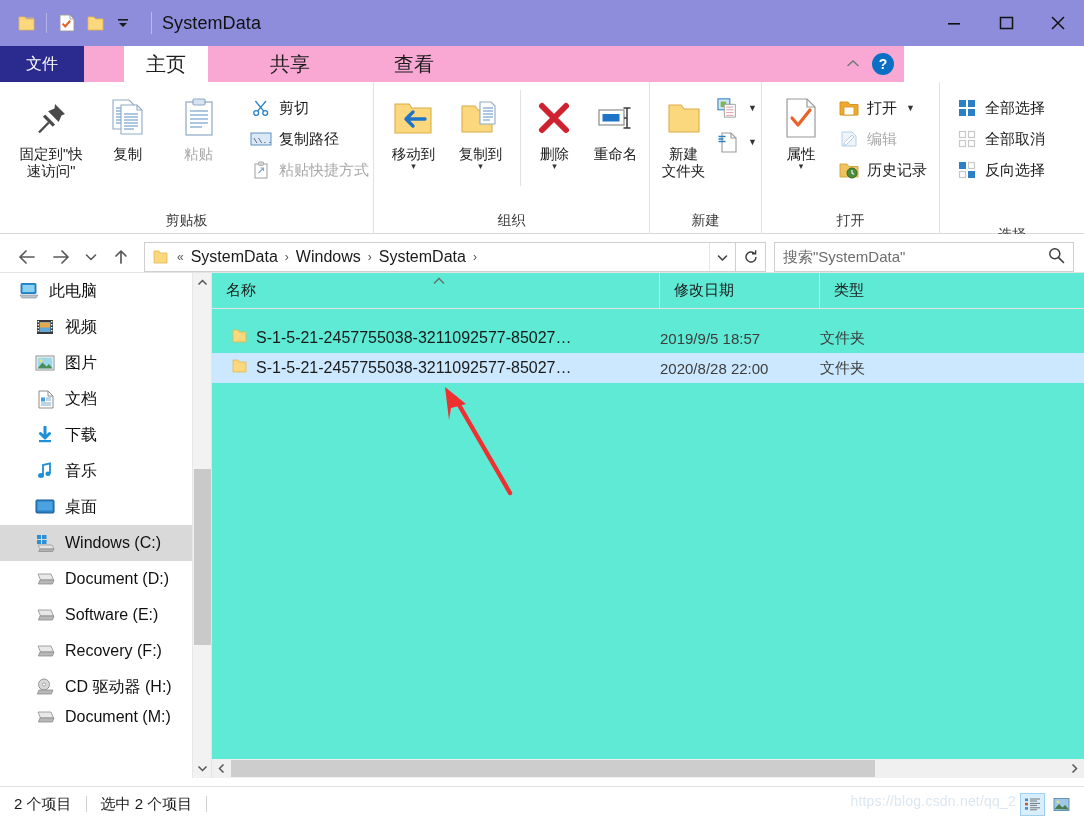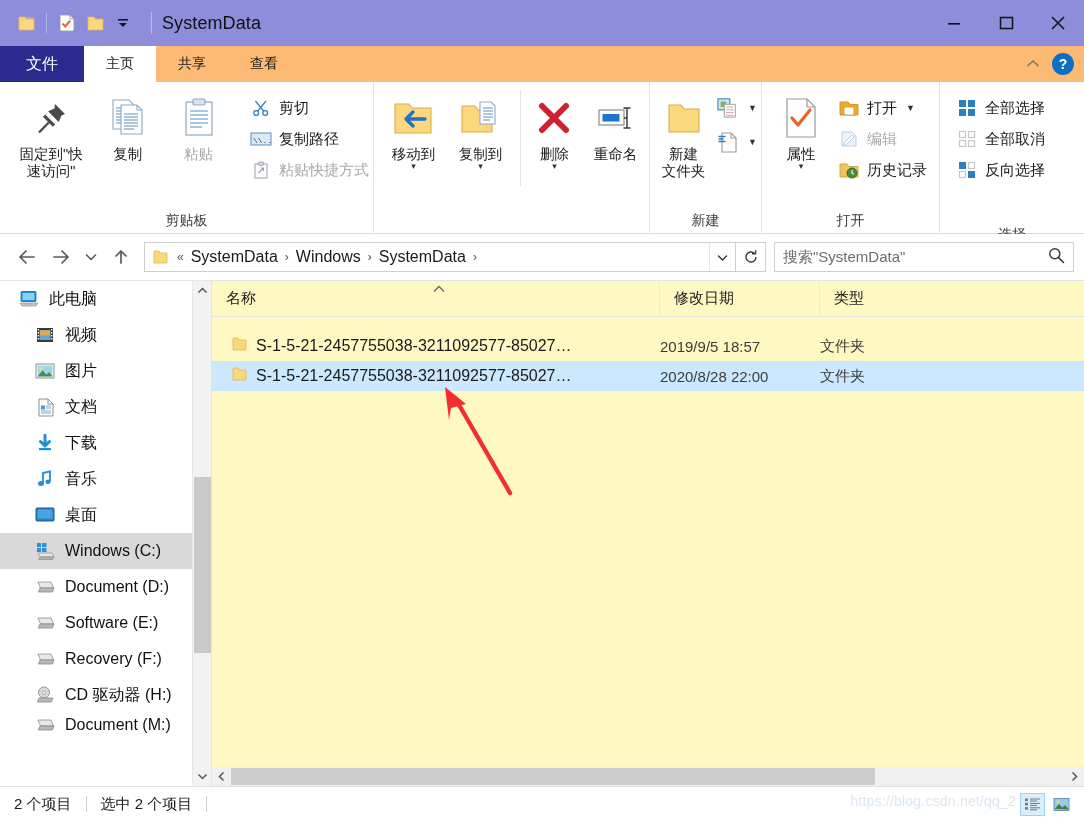--- a/index.html
+++ b/index.html
@@ -36,31 +36,31 @@
   .wincontrols {
     position: absolute; right: 0; top: 0; height: 46px; display: flex;
   }
   .wc {
     width: 52px; height: 46px; display: flex; align-items: center; justify-content: center;
   }
   .wc svg { display: block; }
 
   
   .tabbar {
-    position: absolute; left: 0; top: 46px; width: 1084px; height: 36px;
-    background: #fdba74; display: flex; align-items: flex-end;
+    position: absolute; left: 0; top: 46px; width: 904px; height: 36px;
+    background: #f9a8d4; display: flex; align-items: flex-end; gap: 40px;
   }
   .tab-file {
     width: 84px; height: 36px; background: #2b2b8f; color: #ffffff;
     display: flex; align-items: center; justify-content: center;
     font-size: 16px;
   }
   .tab {
     height: 36px; padding: 0 22px; display: flex; align-items: center; justify-content: center;
-    font-size: 14px; color: #1d1d1d;
+    font-size: 20px; color: #1d1d1d;
   }
   .tab.active { background: #ffffff; }
   .tabbar-right {
     margin-left: auto; display: flex; align-items: center; gap: 8px;
     padding-right: 10px; height: 36px;
   }
   .chev-up { width: 22px; height: 22px; display:flex; align-items:center; justify-content:center; }
   .help-btn {
     width: 22px; height: 22px; border-radius: 50%; background: #0b6fc4;
     color: #ffffff; font-size: 14px; font-weight: bold;
@@ -120,21 +120,21 @@
   .addr-dd { margin-left: auto; width: 26px; display: flex; align-items: center; justify-content: center; border-left: 1px solid #e5e5e5; height: 28px; }
   .refresh { width: 30px; height: 30px; display: flex; align-items: center; justify-content: center; border: 1px solid #cfcfcf; border-left: none; }
   .searchbox {
     width: 300px; height: 30px; border: 1px solid #cfcfcf; background: #ffffff;
     display: flex; align-items: center; margin-left: 8px; padding: 0 8px;
   }
   .searchbox .ph { font-size: 15px; color: #6d6d6d; flex: 1; }
 
   
   .content {
-    position: absolute; left: 0; top: 280px; width: 1084px; height: 505px;
+    position: absolute; left: 0; top: 272px; width: 1084px; height: 505px;
     display: flex; border-top: 1px solid #e4e4e4;
   }
 
   
   .sidebar {
     width: 212px; height: 505px; background: #ffffff; position: relative;
     border-right: 1px solid #e4e4e4; overflow: hidden;
   }
   .nav-item {
     height: 36px; display: flex; align-items: center; gap: 9px;
@@ -145,21 +145,21 @@
   .nav-item .ico { width: 22px; height: 22px; display: flex; align-items: center; justify-content: center; flex: 0 0 22px; }
 
   .vscroll {
     position: absolute; right: 0; top: 0; width: 19px; height: 505px;
     background: #f2f2f2; border-left: 1px solid #e7e7e7;
   }
   .vscroll .arrow { height: 19px; display: flex; align-items: center; justify-content: center; }
   .vscroll .thumb { position: absolute; left: 1px; width: 17px; background: #c9c9c9; }
 
   
-  .filelist { flex: 1; height: 505px; position: relative; background: #fef9c3; overflow: hidden; }
+  .filelist { flex: 1; height: 505px; position: relative; background: #5eead4; overflow: hidden; }
   .colhdr { display: flex; height: 36px; border-bottom: 1px solid #e4e4e4; position: relative; }
   .col {
     font-size: 15px; color: #1a1a1a; display: flex; align-items: center;
     padding-left: 14px; border-right: 1px solid #e9e9e9; position: relative;
   }
   .col.name { width: 448px; }
   .col.date { width: 160px; }
   .col.type { width: 140px; border-right: none; }
   .sortmark {
     position: absolute; top: 2px; left: 220px; font-size: 11px; color: #555;
@@ -391,20 +391,21 @@
           <div class="ico">
             <svg width="44" height="36" viewBox="0 0 44 36">
                 <rect x="5" y="10" width="25" height="15" fill="#fff" stroke="#8c8c8c" stroke-width="1.2"></rect>
                 <rect x="8.5" y="14" width="17" height="7.5" fill="#1f74c8"></rect>
                 <path d="M33 8v20M29.5 8h7M29.5 28h7M33 18h-3" stroke="#3c3c3c" stroke-width="1.5" fill="none"></path>
               </svg>
           </div>
           <div class="lbl">重命名</div>
         </div>
       </div>
+      <div class="rgroup-label">组织</div>
     </div>
 
     <div class="rgroup" style="width:112px">
       <div class="rgroup-body" style="padding-left:6px">
         <div class="bigbtn" style="width:58px">
           <div class="ico">
             <svg width="38" height="36" viewBox="0 0 38 36">
                 <path d="M4 5h12l3 4h15v23H4z" fill="#fbd77e" stroke="#dcae48" stroke-width="1.1"></path>
               </svg>
           </div>

